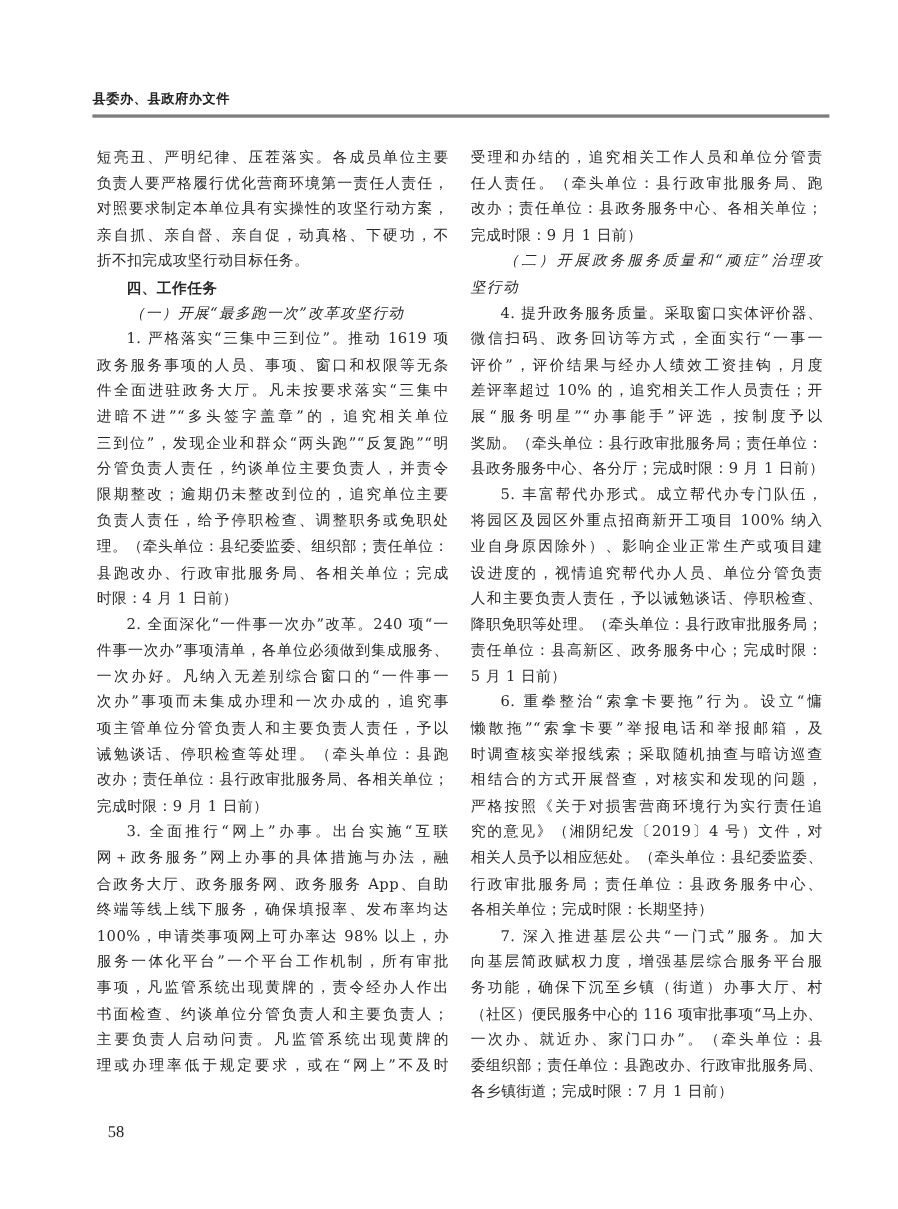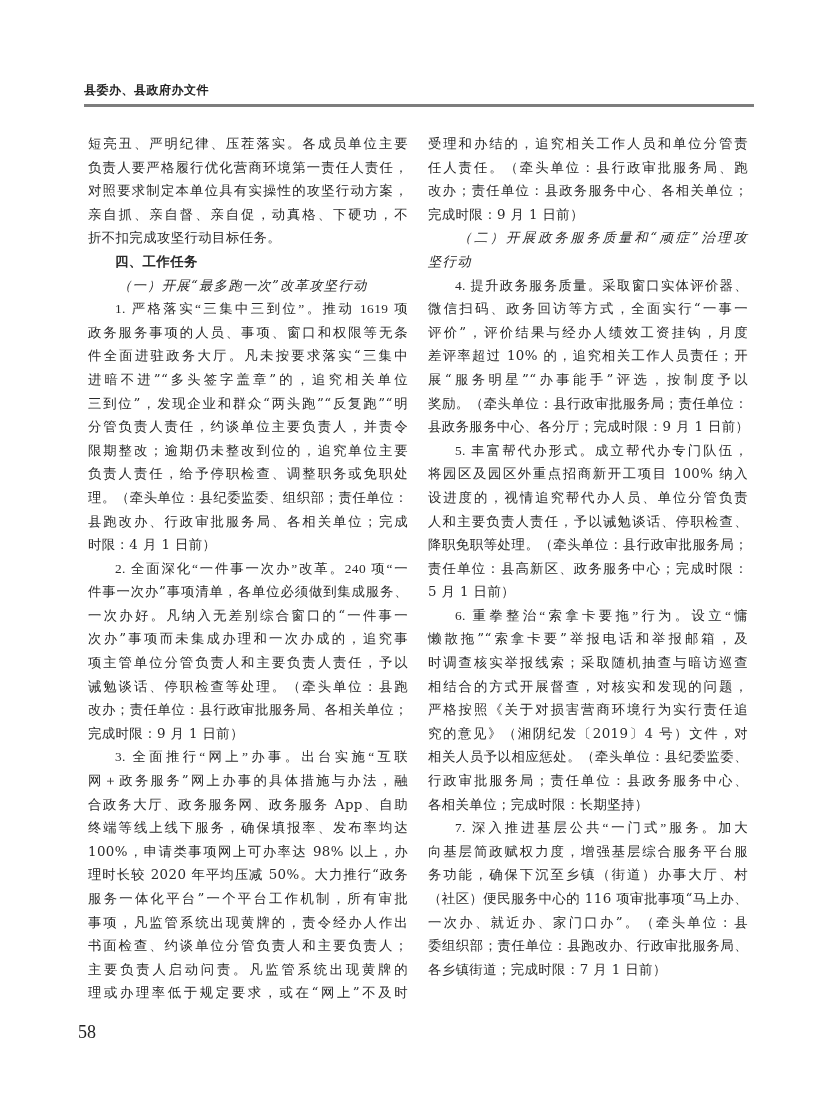--- a/index.html
+++ b/index.html
@@ -8,26 +8,26 @@
   .header { position: absolute; left: 84px; top: 78px; width: 670px; }
   .header-title { font-family: "DejaVu Sans", "Liberation Sans", sans-serif; font-weight: bold;
                   font-size: 12px; color: #222; letter-spacing: 0.5px; line-height: 24px; }
   .header-rule { position: absolute; left: 84px; top: 104px; width: 670px; height: 3px; background: #7d7d7d; }
   .col { position: absolute; top: 122px; width: 320px; margin-top: 10px; }
   .col.left { left: 88px; }
   .col.right { left: 428px; }
   .line { font-size: 13.4px; line-height: 23.6px; height: 23.6px; white-space: nowrap;
           letter-spacing: 0.4px; text-align: justify; text-align-last: justify; }
   .line.last { text-align-last: left; }
-  .line.indent { padding-left: 27px; font-family: Liberation Serif, serif; }
+  .line.indent { padding-left: 27px; }
   .line.h1 { font-family: Liberation Serif, serif; font-weight: bold;
              padding-left: 27px; text-align-last: left; font-size: 13.4px; }
   .line.h2 { font-style: italic; padding-left: 30px; text-align-last: left; letter-spacing: 1.2px; }
   .line.h2.justify { text-align-last: justify; }
-  .page-number { position: absolute; left: 78px; top: 1022px; font-size: 18px;
+  .page-number { position: absolute; left: 98px; top: 1022px; font-size: 15px;
                  font-family: "Liberation Serif", serif; color: #222; }
 </style>
 </head>
 <body>
 
 <div class="header">
   <div class="header-title">县委办、县政府办文件</div>
 </div>
 <div class="header-rule"></div>
 
@@ -56,21 +56,20 @@
     <div class="line">次办”事项而未集成办理和一次办成的，追究事</div>
     <div class="line">项主管单位分管负责人和主要负责人责任，予以</div>
     <div class="line">诫勉谈话、停职检查等处理。（牵头单位：县跑</div>
     <div class="line">改办；责任单位：县行政审批服务局、各相关单位；</div>
     <div class="line last">完成时限：9 月 1 日前）</div>
     <div class="line indent">3. 全面推行“网上”办事。出台实施“互联</div>
     <div class="line">网＋政务服务”网上办事的具体措施与办法，融</div>
     <div class="line">合政务大厅、政务服务网、政务服务 App、自助</div>
     <div class="line">终端等线上线下服务，确保填报率、发布率均达</div>
     <div class="line">100%，申请类事项网上可办率达 98% 以上，办</div>
-    <div class="line">理时长较 2020 年平均压减 50%。大力推行“政务</div>
     <div class="line">服务一体化平台”一个平台工作机制，所有审批</div>
     <div class="line">事项，凡监管系统出现黄牌的，责令经办人作出</div>
     <div class="line">书面检查、约谈单位分管负责人和主要负责人；</div>
     <div class="line">主要负责人启动问责。凡监管系统出现黄牌的</div>
     <div class="line">理或办理率低于规定要求，或在“网上”不及时</div>
   </div>
 <div class="col right" id="col-right">
     <div class="line">受理和办结的，追究相关工作人员和单位分管责</div>
     <div class="line">任人责任。（牵头单位：县行政审批服务局、跑</div>
     <div class="line">改办；责任单位：县政务服务中心、各相关单位；</div>
@@ -79,20 +78,21 @@
     <div class="line h2" style="padding-left: 0px;">坚行动</div>
     <div class="line indent">4. 提升政务服务质量。采取窗口实体评价器、</div>
     <div class="line">微信扫码、政务回访等方式，全面实行“一事一</div>
     <div class="line">评价”，评价结果与经办人绩效工资挂钩，月度</div>
     <div class="line">差评率超过 10% 的，追究相关工作人员责任；开</div>
     <div class="line">展“服务明星”“办事能手”评选，按制度予以</div>
     <div class="line">奖励。（牵头单位：县行政审批服务局；责任单位：</div>
     <div class="line">县政务服务中心、各分厅；完成时限：9 月 1 日前）</div>
     <div class="line indent">5. 丰富帮代办形式。成立帮代办专门队伍，</div>
     <div class="line">将园区及园区外重点招商新开工项目 100% 纳入</div>
+    <div class="line">业自身原因除外）、影响企业正常生产或项目建</div>
     <div class="line">设进度的，视情追究帮代办人员、单位分管负责</div>
     <div class="line">人和主要负责人责任，予以诫勉谈话、停职检查、</div>
     <div class="line">降职免职等处理。（牵头单位：县行政审批服务局；</div>
     <div class="line">责任单位：县高新区、政务服务中心；完成时限：</div>
     <div class="line last">5 月 1 日前）</div>
     <div class="line indent">6. 重拳整治“索拿卡要拖”行为。设立“慵</div>
     <div class="line">懒散拖”“索拿卡要”举报电话和举报邮箱，及</div>
     <div class="line">时调查核实举报线索；采取随机抽查与暗访巡查</div>
     <div class="line">相结合的方式开展督查，对核实和发现的问题，</div>
     <div class="line">严格按照《关于对损害营商环境行为实行责任追</div>

